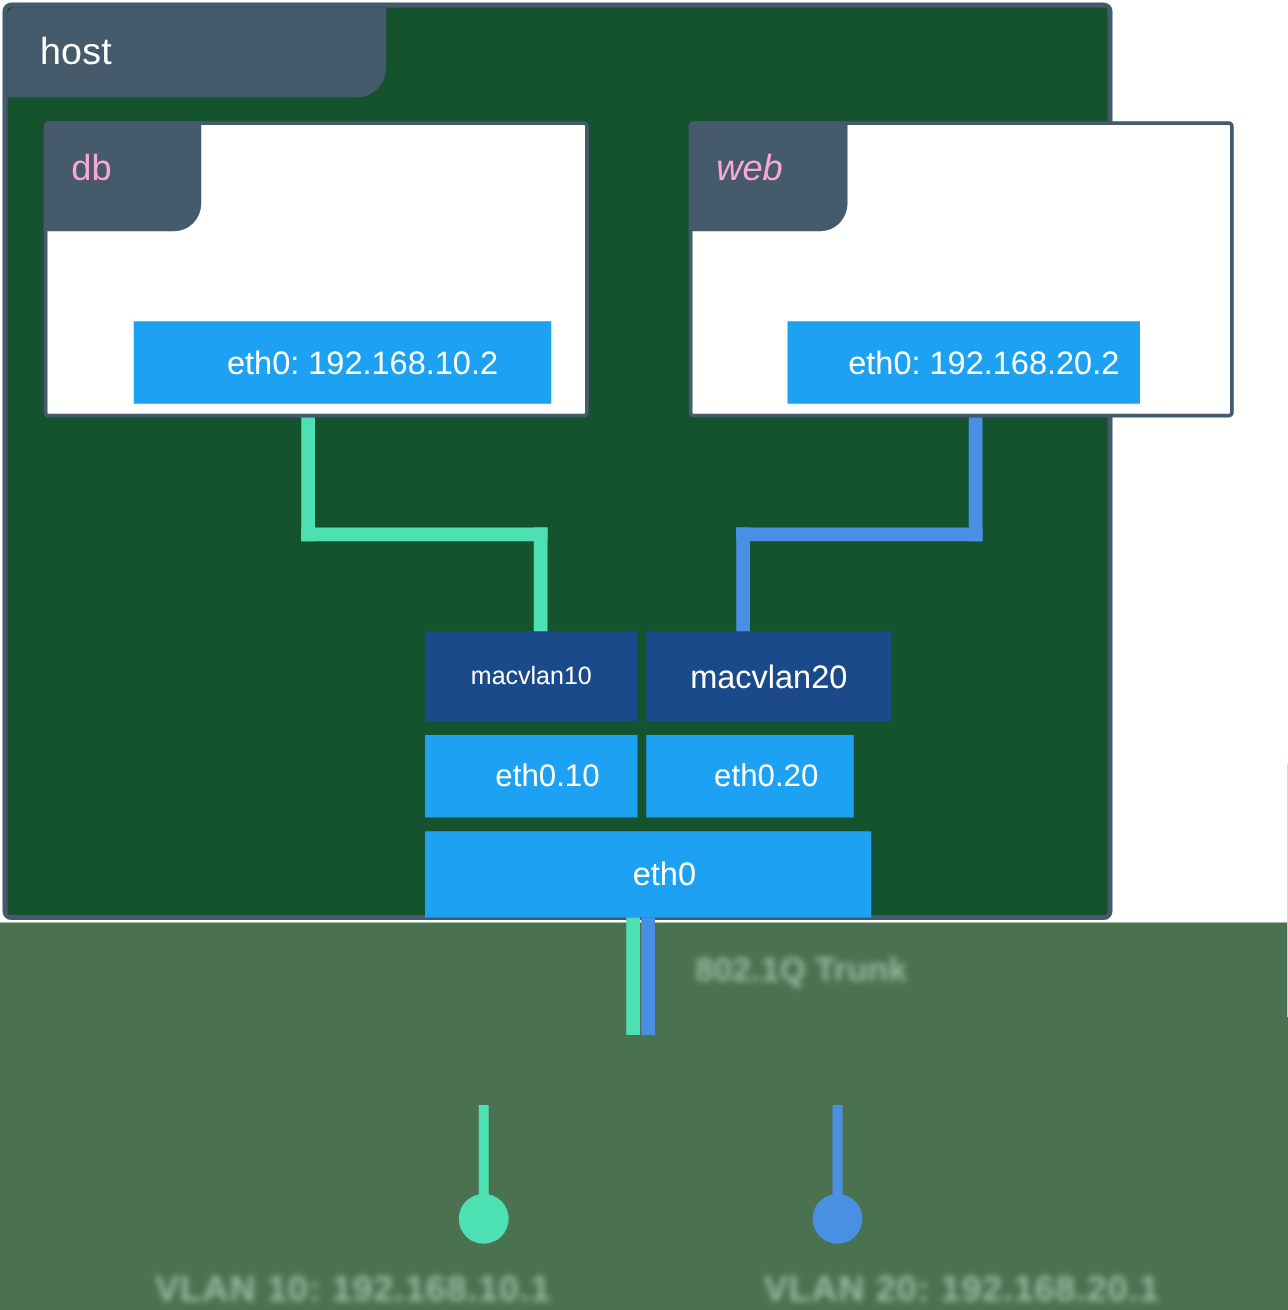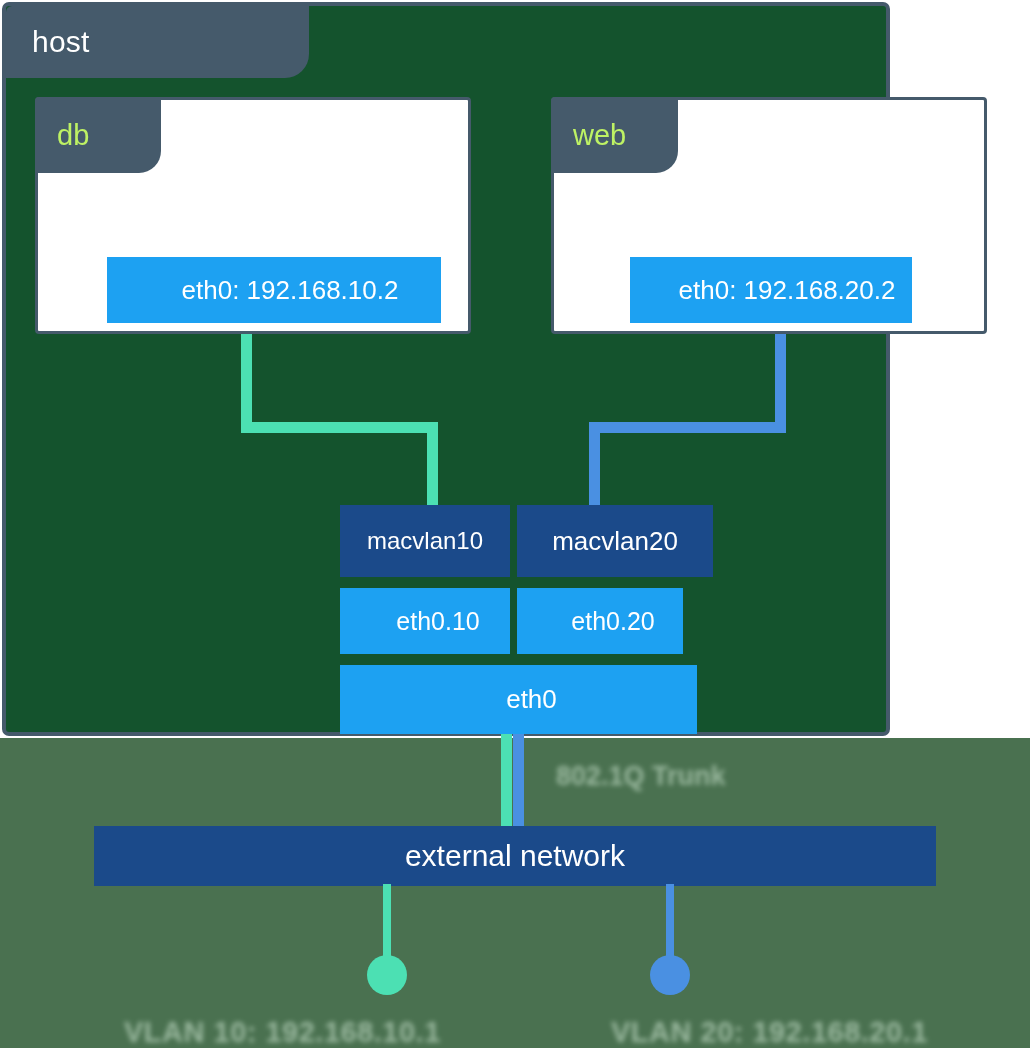--- a/index.html
+++ b/index.html
@@ -54,30 +54,30 @@
     border:3px solid #455a6b;
     border-radius:4px;
     box-sizing:border-box;
   }
   .cbox.db{  left:35px;  top:97px; width:436px; height:237px; }
   .cbox.web{ left:551px; top:97px; width:436px; height:237px; }
 
   .cbox-tab{
     position:absolute;
     left:-3px; top:-3px;
-    width:126px; height:76px;
+    width:126px; height:88px;
     background:#455a6b;
     border-radius:4px 0 22px 0;
-    color:#bef264;
+    color:#f9a8d4;
     font-size:29px;
     line-height:76px;
     padding-left:22px;
     box-sizing:border-box;
   }
-  .cbox.web .cbox-tab{ width:127px; }
+  .cbox.web .cbox-tab{ width:127px;font-style:italic; }
 
   .ifbox{
     position:absolute;
     bottom:8px;
     height:66px;
     background:#1da1f2;
     color:#ffffff;
     font-size:26px;
     line-height:66px;
     text-align:center;
@@ -91,21 +91,21 @@
   .stack-cell{
     position:absolute;
     color:#ffffff;
     text-align:center;
     white-space:nowrap;
     box-sizing:border-box;
   }
   .mv{ background:#1b4a8a; }
   .eth{ background:#1da1f2;padding-left:26px; }
 
-  .cell-mv10 { left:340px; top:505px; width:170px; height:72px; font-size:24px; line-height:72px; }
+  .cell-mv10 { left:340px; top:505px; width:170px; height:72px; font-size:20px; line-height:72px; }
   .cell-mv20 { left:517px; top:505px; width:196px; height:72px; font-size:26px; line-height:72px; }
   .cell-e10  { left:340px; top:588px; width:170px; height:66px; font-size:25px; line-height:66px; }
   .cell-e20  { left:517px; top:588px; width:166px; height:66px; font-size:25px; line-height:66px;text-align:center; }
   .cell-eth0 { left:340px; top:665px; width:357px; height:69px; font-size:26px; line-height:69px; }
 
   
   .ext-bar{
     position:absolute;
     left:94px; top:826px;
     width:842px; height:60px;
@@ -188,21 +188,20 @@
   <div class="stack-cell mv  cell-mv10">macvlan10</div>
   <div class="stack-cell mv  cell-mv20">macvlan20</div>
   <div class="stack-cell eth cell-e10">eth0.10</div>
   <div class="stack-cell eth cell-e20">eth0.20</div>
   <div class="stack-cell eth cell-eth0">eth0</div>
 
   <div class="seg g trunk-g"></div>
   <div class="seg b trunk-b"></div>
   <div class="blur-lbl lbl-trunk">802.1Q Trunk</div>
 
-  <div class="ext-bar">external network</div>
 
   <div class="seg g drop-g"></div>
   <div class="seg b drop-b"></div>
   <div class="dot dot-g"></div>
   <div class="dot dot-b"></div>
 
   <div class="blur-lbl lbl-vlan10">VLAN 10: 192.168.10.1</div>
   <div class="blur-lbl lbl-vlan20">VLAN 20: 192.168.20.1</div>
 
 </div>

